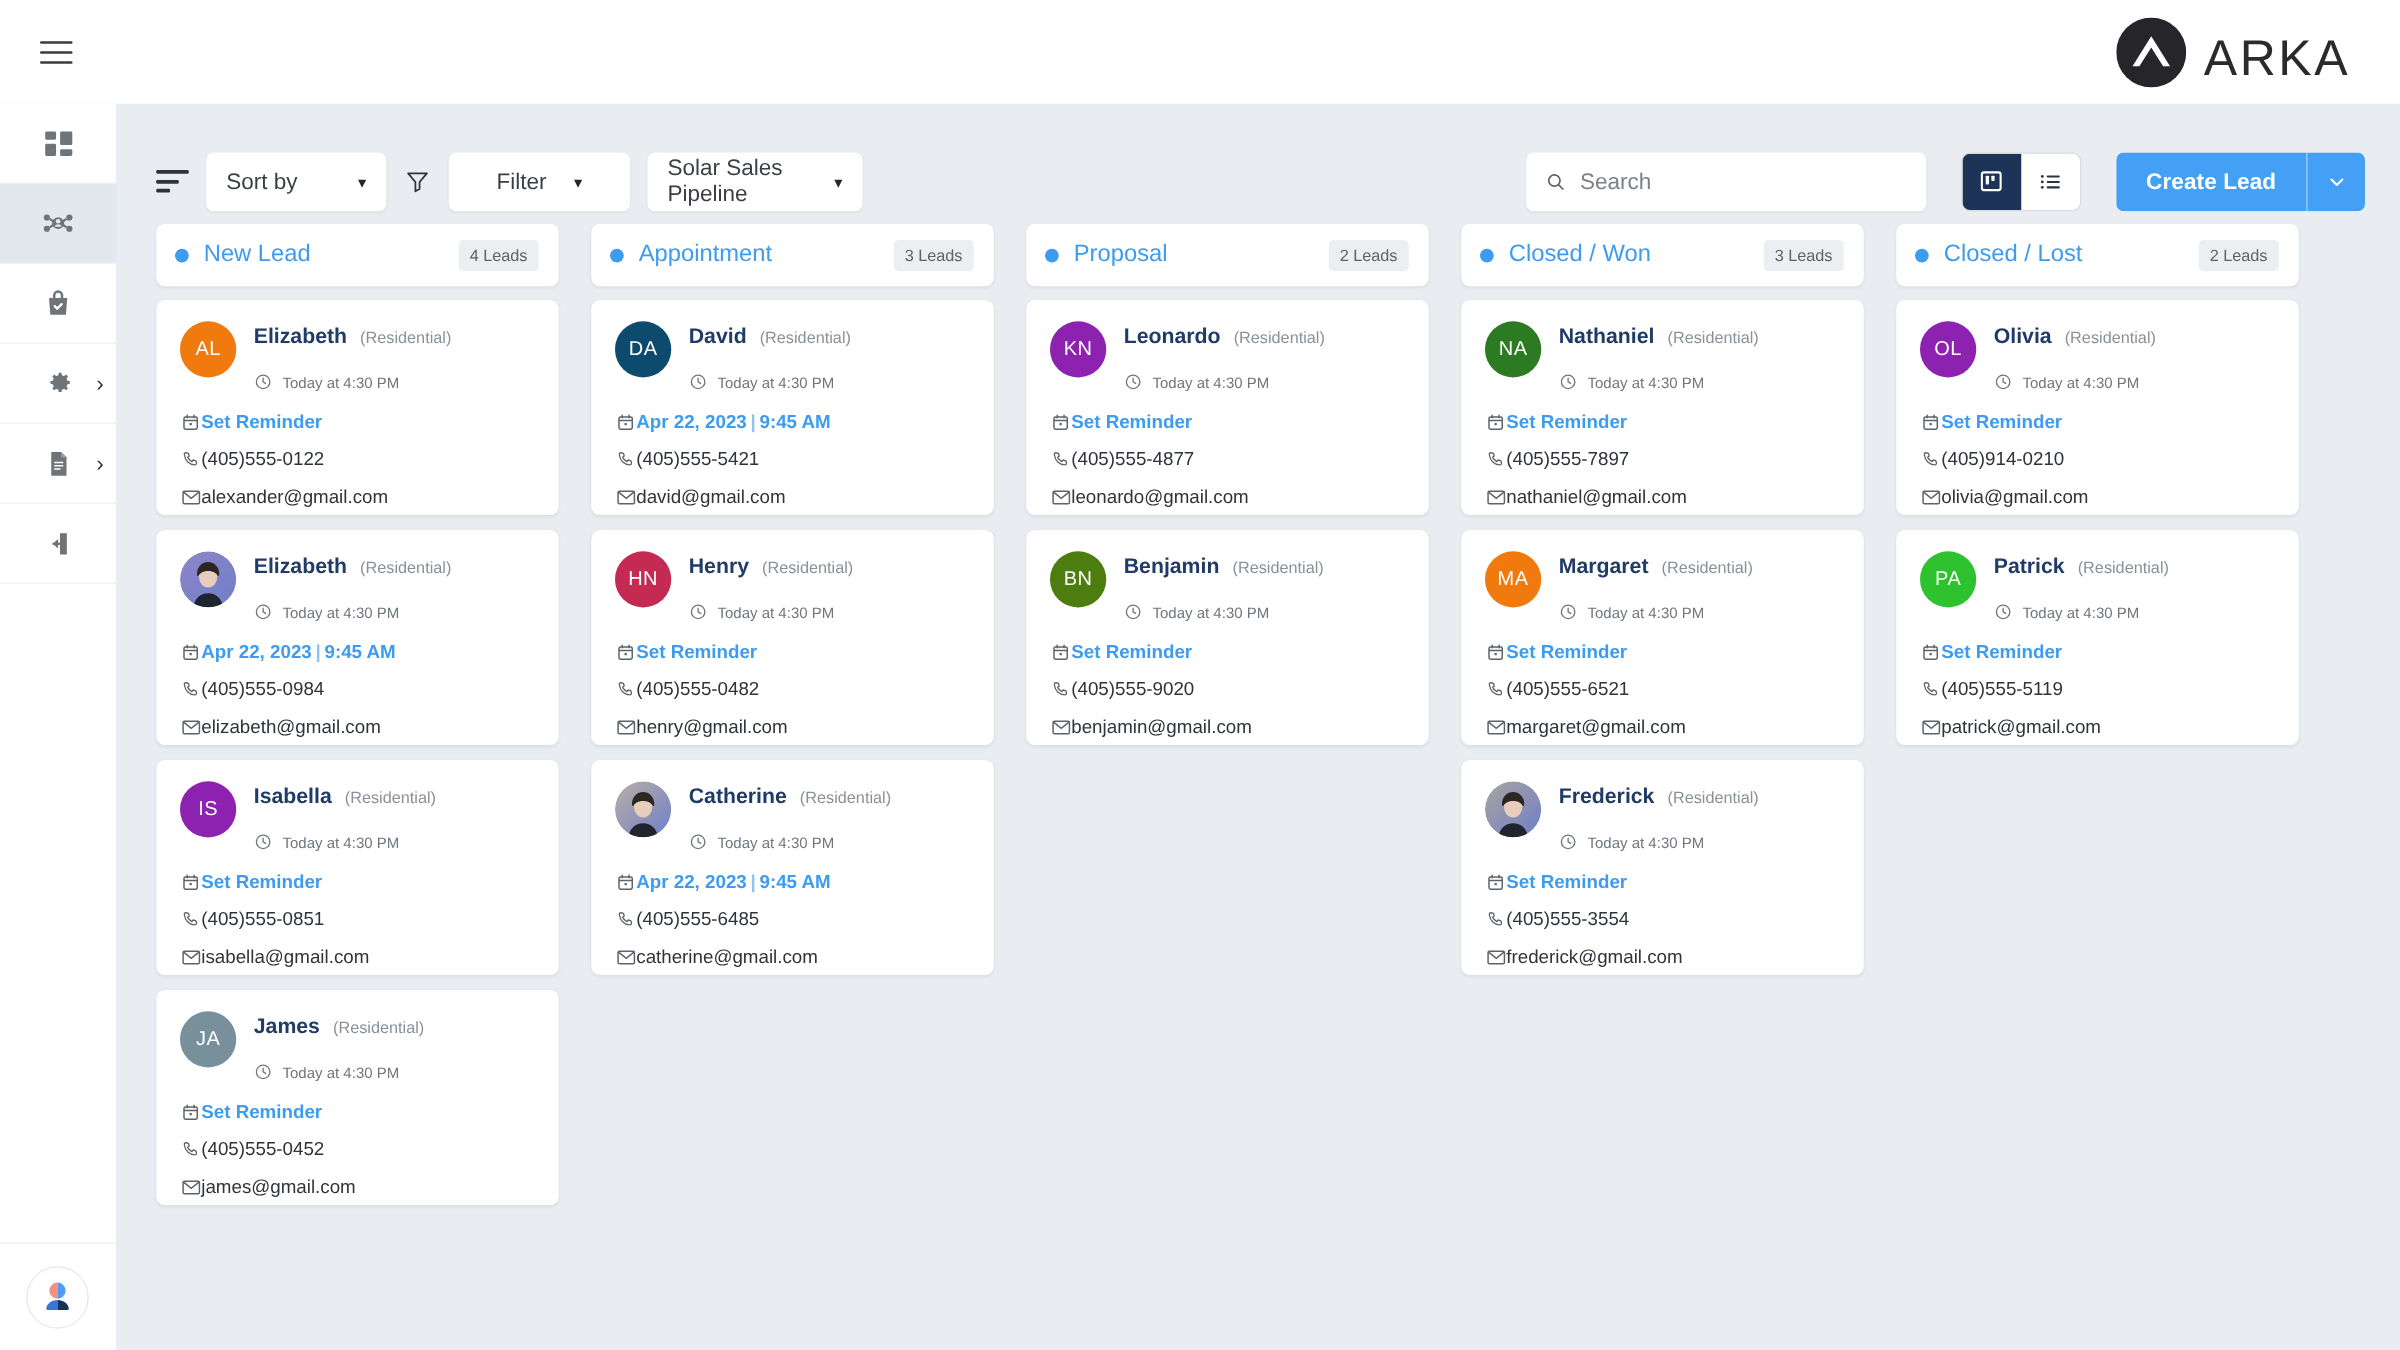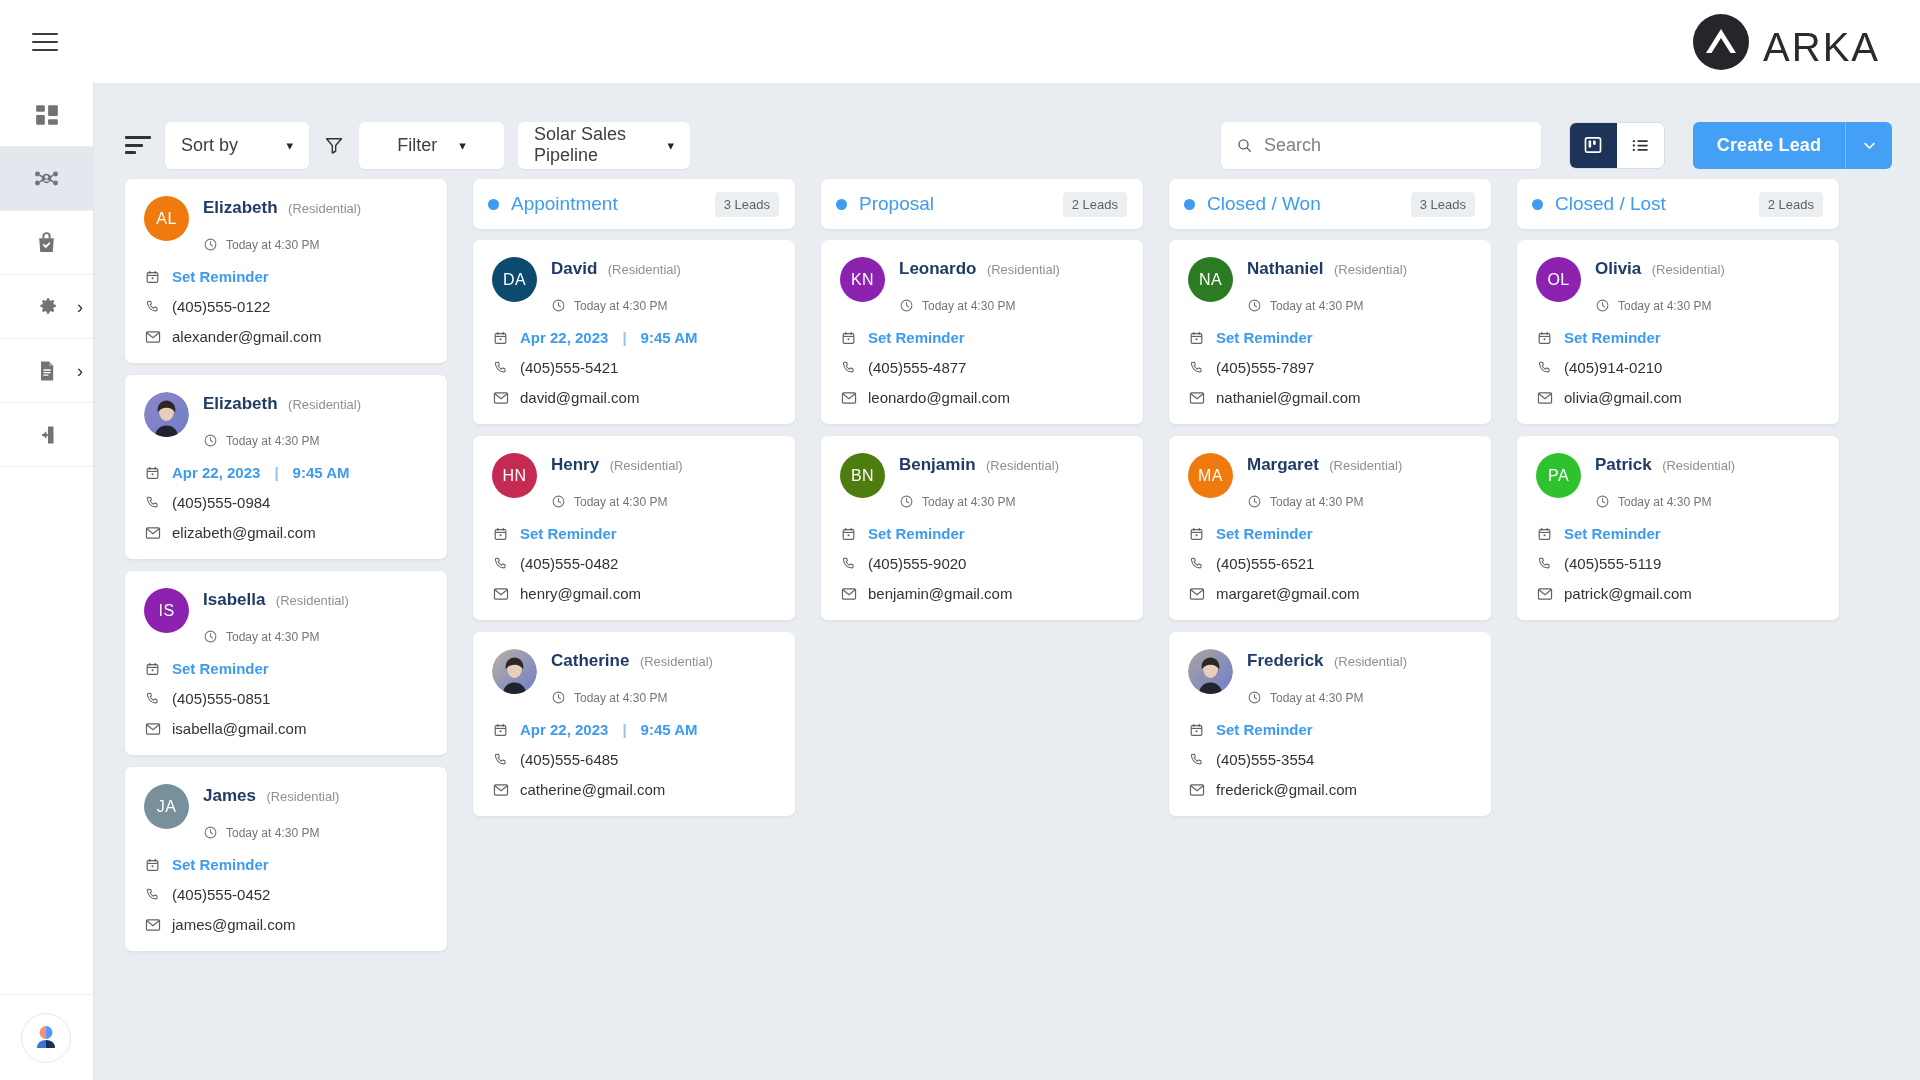--- a/index.html
+++ b/index.html
@@ -115,36 +115,36 @@
     margin-bottom: 11px;
   }
   .col-dot { width: 11px; height: 11px; border-radius: 50%; background: #3d9bf0; margin-right: 12px; flex: 0 0 11px; }
   .col-title { font-size: 19px; color: #3d9bf0; font-weight: 400; }
   .col-count {
     margin-left: auto; background: #eceff2; color: #5c6268;
     font-size: 13px; border-radius: 4px; padding: 5px 9px;
   }
 
   .lead-card {
-    background: #fff; border-radius: 7px; padding: 17px 19px 18px 19px;
+    background: #fff; border-radius: 7px; padding: 17px 19px 6px 19px;
     margin-bottom: 12px; box-shadow: 0 1px 3px rgba(16,24,40,.07);
     cursor: pointer;
   }
   .lc-top { display: flex; align-items: flex-start; gap: 14px; }
   .avatar {
     width: 45px; height: 45px; border-radius: 50%; flex: 0 0 45px;
     display: flex; align-items: center; justify-content: center;
     color: #fff; font-size: 16px; letter-spacing: .4px; overflow: hidden;
   }
   .avatar svg { display: block; }
   .lc-names { padding-top: 2px; }
   .lc-name { font-size: 17px; color: #1f3b66; font-weight: 700; display: inline; }
   .lc-type { font-size: 13px; color: #8a9099; margin-left: 6px; display: inline; }
   .lc-time { display: flex; align-items: center; gap: 8px; margin-top: 19px; font-size: 12px; color: #70767d; }
-  .lc-row { display: flex; align-items: center; gap: 11px; margin-top: 13px; font-size: 15px; color: #2f333a; }
+  .lc-row { display: flex; align-items: center; margin-top: 13px; font-size: 15px; color: #2f333a; }
   .lc-row.reminder { color: #3d9bf0; font-weight: 700; margin-top: 16px; }
   .lc-row.reminder.scheduled { font-weight: 700; }
   .lc-row .ic { flex: 0 0 17px; display: flex; align-items: center; justify-content: center; color: #5d6369; }
   .sep { color: #8fc3f3; margin: 0 3px; }
 </style>
 </head>
 <body>
 
 <div class="topbar">
   <div class="hamburger">
@@ -292,20 +292,25 @@
       <div class="create-caret">
         <svg width="15" height="15" viewBox="0 0 24 24">
           <path d="M5 9l7 7 7-7" fill="none" stroke="#ffffff" stroke-width="2.6" stroke-linecap="round" stroke-linejoin="round"></path>
         </svg>
       </div>
     </div>
   </div>
 
   <div class="board" id="board">
       <div class="column">
+        <div class="col-head">
+          <span class="col-dot" style="background:#3d9bf0"></span>
+     <span class="col-title">New Lead</span>
+     <span class="col-count">4 Leads</span>
+        </div>
         <div class="lead-card">
           <div class="lc-top">
          <div class="avatar" style="background:#f07a0d">
               <span>AL</span>
             </div>
          <div class="lc-names">
            <div>
              <span class="lc-name">Elizabeth</span>
              <span class="lc-type">(Residential)</span>
            </div>

